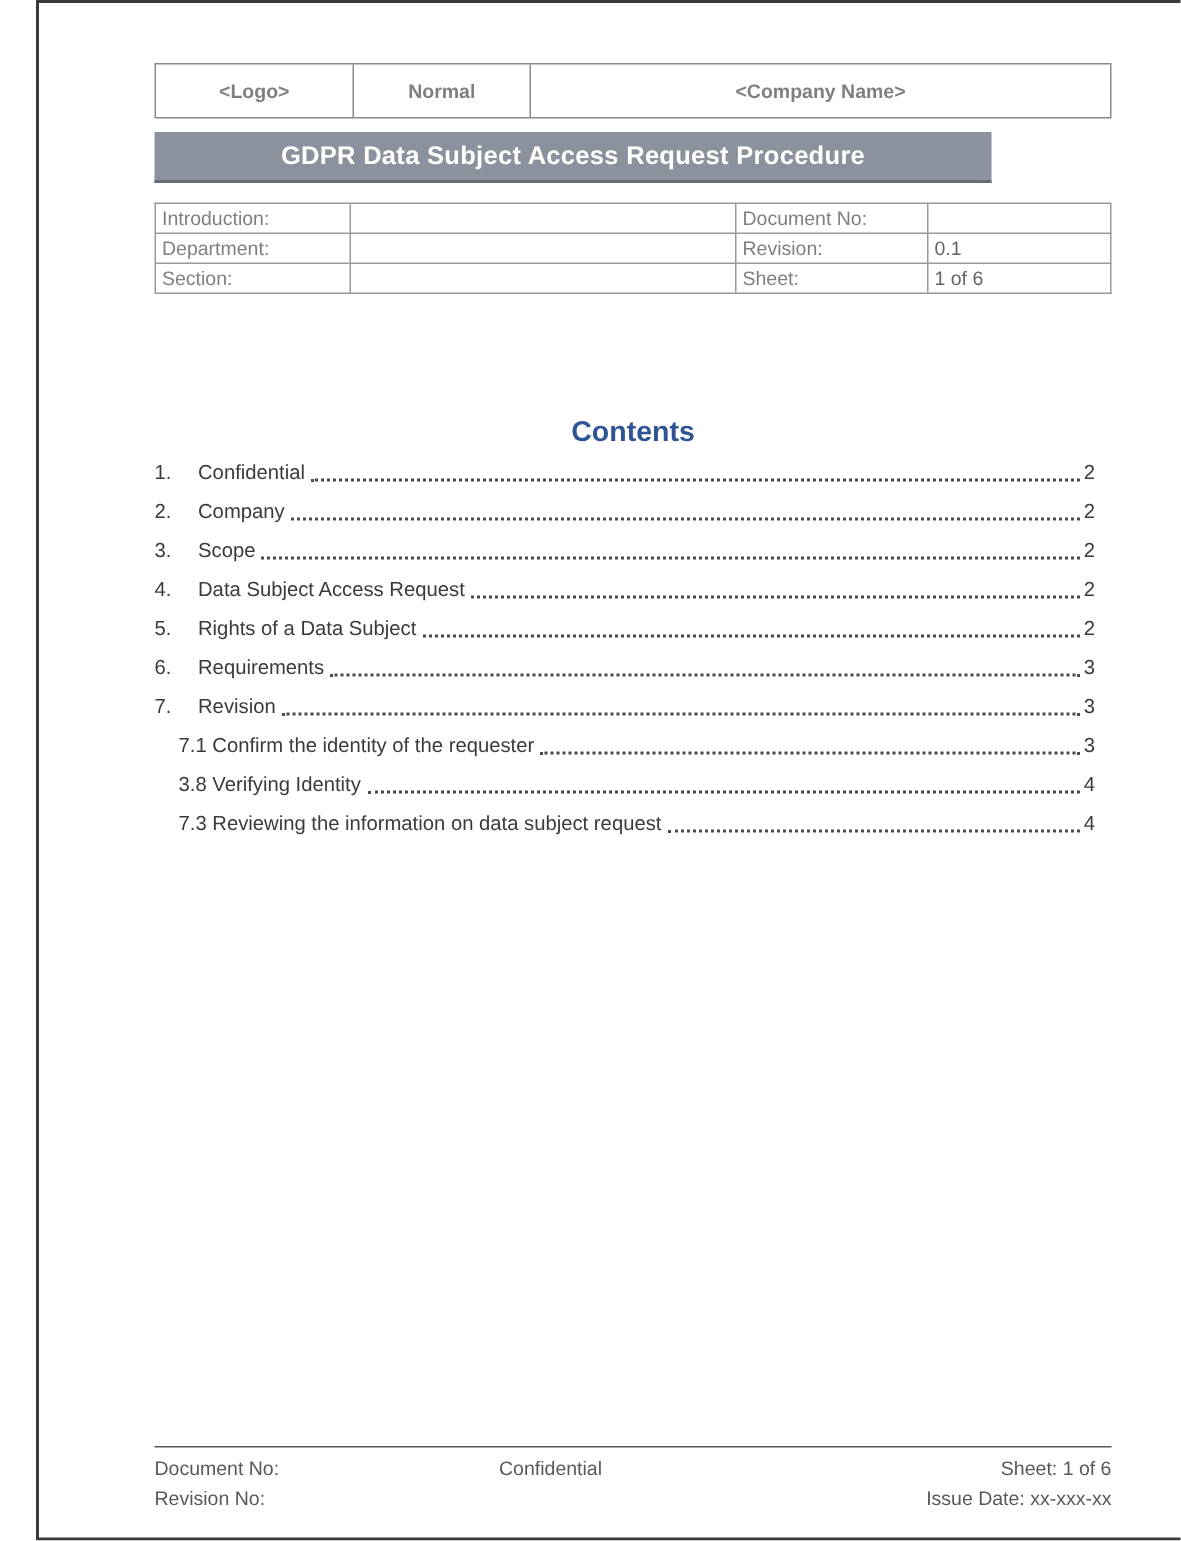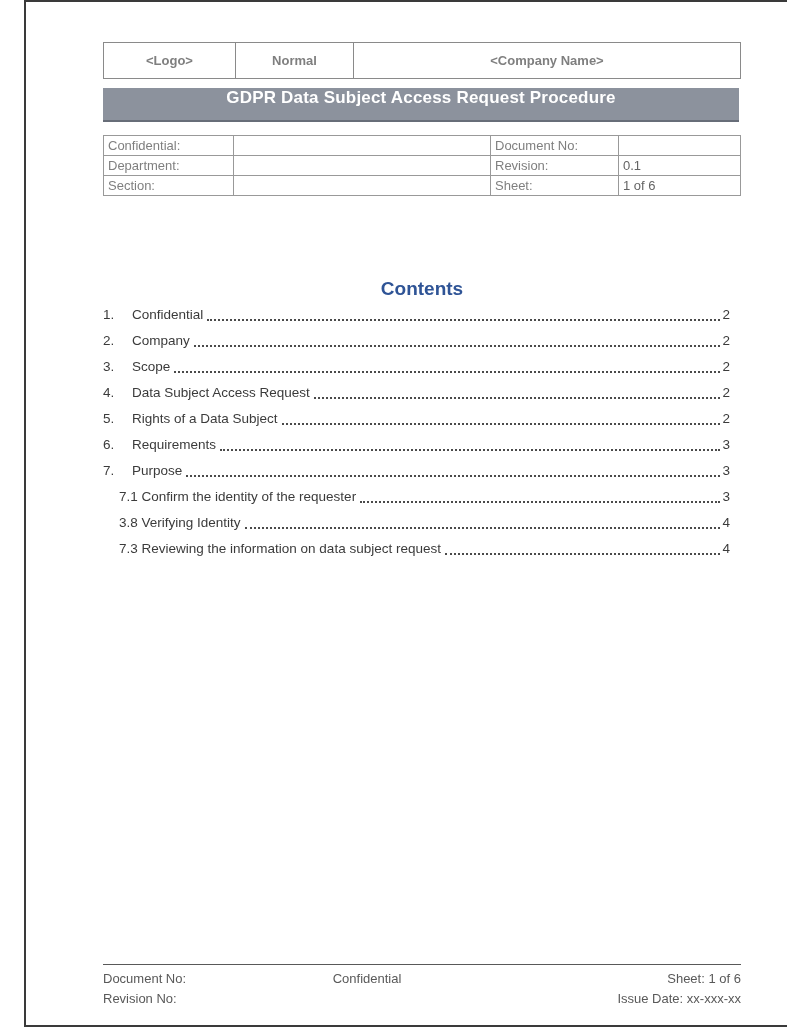--- a/index.html
+++ b/index.html
@@ -27,24 +27,24 @@
     display:flex; align-items:center; justify-content:center;
     color:#7f7f7f; font-weight:bold; font-size:13px;
   }
   .header-cell + .header-cell { border-left:1px solid #8a8a8a; }
   .hc-logo { width:131px; }
   .hc-company { flex:1; }
   .hc-type { width:118px; }
 
   
   .title-banner {
-    position:absolute; left:77px; top:86px; width:636px; height:34px;
+    position:absolute; left:77px; top:86px; width:558px; height:34px;
     background:#8c929d;
     border-bottom:2px solid #676d78;
-    display:flex; align-items:flex-start; justify-content:center;
+    display:flex; align-items:center; justify-content:center;
     color:#ffffff; font-weight:bold; font-size:17px;
     letter-spacing:0.2px;
   }
 
   
   .info-table {
     position:absolute; left:77px; top:133px; width:638px;
     border-top:1px solid #999999; border-left:1px solid #999999;
     font-size:13px;
   }
@@ -110,21 +110,21 @@
     <div class="header-cell hc-company">&lt;Company Name&gt;</div>
   </div>
 
   <div class="title-banner">
     <span>GDPR Data Subject Access Request Procedure</span>
   </div>
 
   <div class="info-table">
 
       <div class="info-row">
-        <div class="icell label ic1">Confidential:</div>
+        <div class="icell label ic1">Introduction:</div>
         <div class="icell value ic2"></div>
         <div class="icell label ic3">Document No:</div>
         <div class="icell value ic4"></div>
       </div>
 
       <div class="info-row">
         <div class="icell label ic1">Department:</div>
         <div class="icell value ic2"></div>
         <div class="icell label ic3">Revision:</div>
         <div class="icell value ic4">0.1</div>
@@ -179,21 +179,21 @@
 
       <div class="toc-row main">
         <span class="toc-num">6.</span>
         <span class="toc-label">Requirements </span>
         <span class="toc-dots"></span>
         <span class="toc-page">3</span>
       </div>
 
       <div class="toc-row main">
         <span class="toc-num">7.</span>
-        <span class="toc-label">Purpose</span>
+        <span class="toc-label">Revision</span>
         <span class="toc-dots"></span>
         <span class="toc-page">3</span>
       </div>
 
       <div class="toc-row sub">
 
         <span class="toc-label">7.1 Confirm the identity of the requester </span>
         <span class="toc-dots"></span>
         <span class="toc-page">3</span>
       </div>

